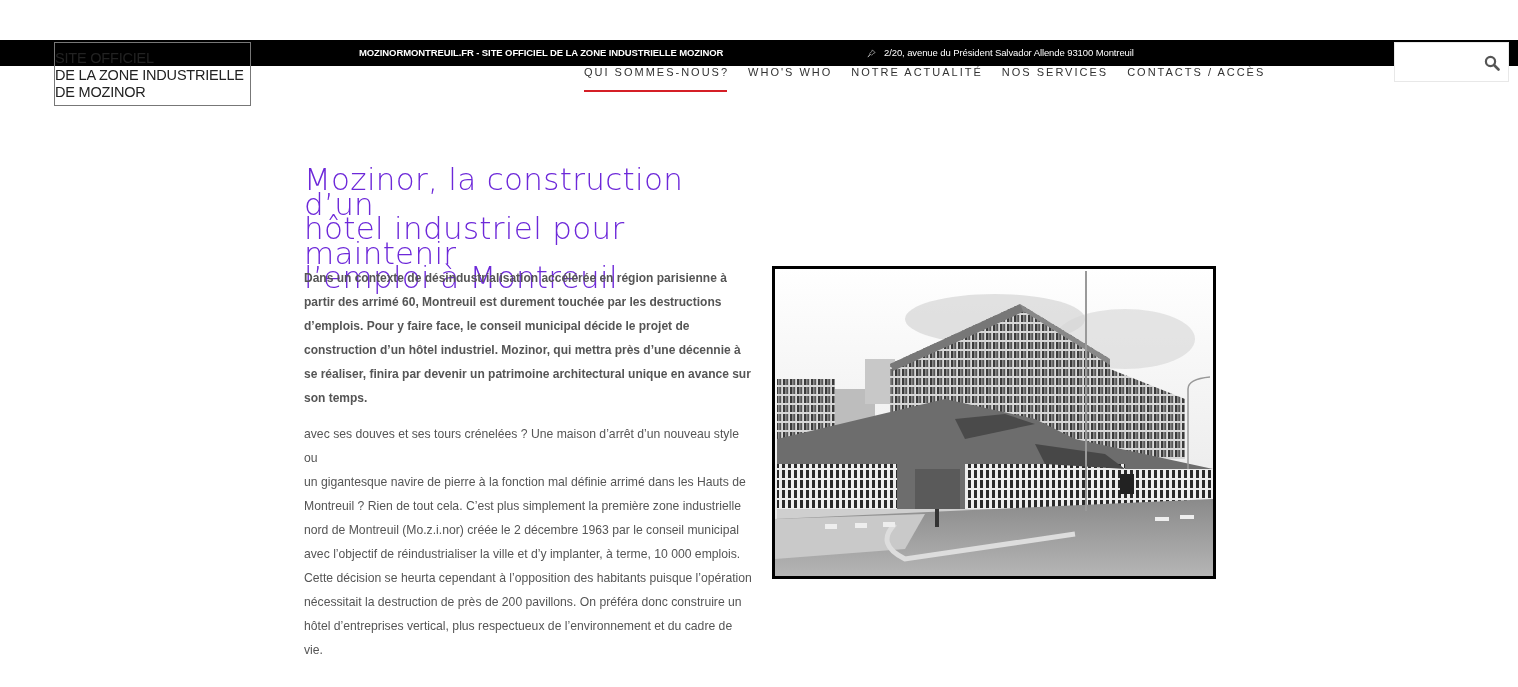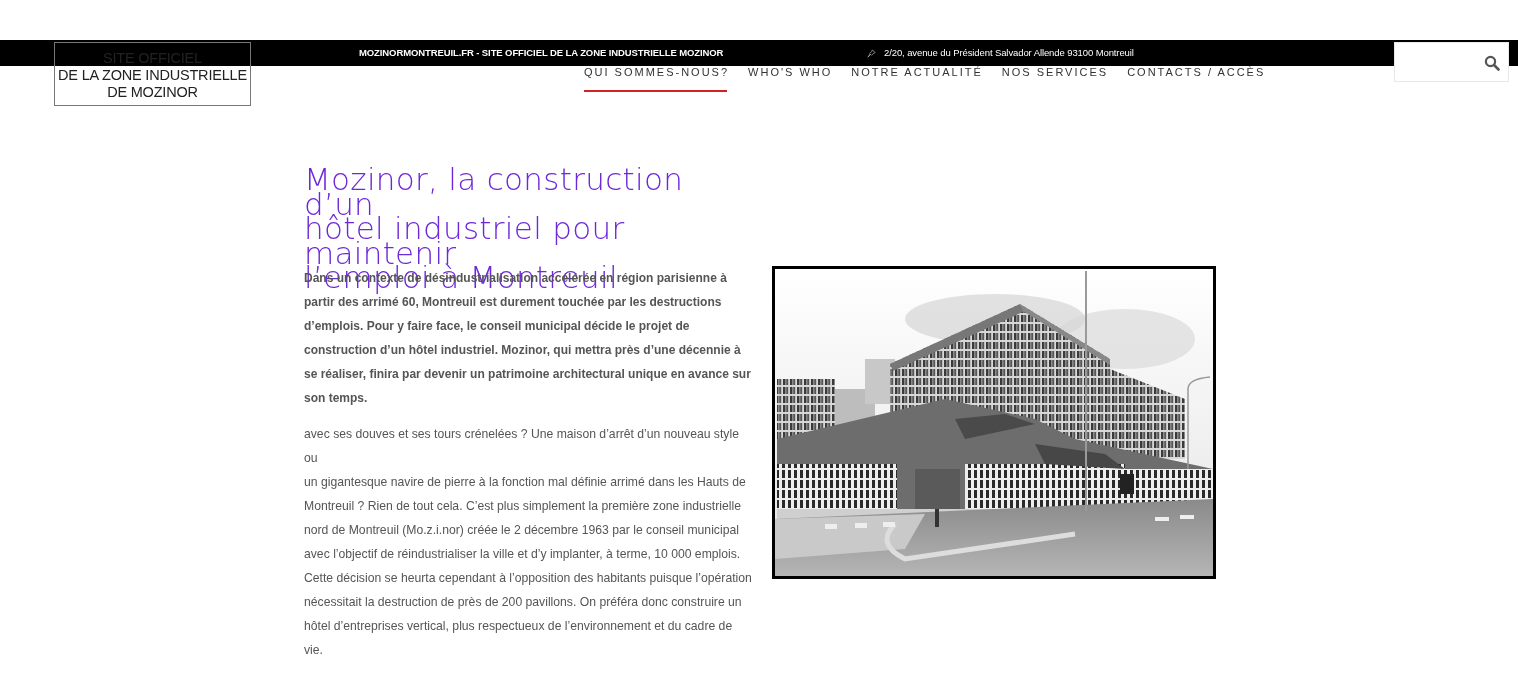--- a/index.html
+++ b/index.html
@@ -6,21 +6,21 @@
     html, body { width: 1518px; height: 687px; overflow: hidden; background: #ffffff; }
     body { font-family: "Liberation Sans", "DejaVu Sans", sans-serif; color: #444; position: relative; }
 
     
     .topbar { position: absolute; left: 0; top: 0; width: 1518px; height: 26px; background: #000; color: #fff; font-size: 9.5px; font-weight: bold; letter-spacing: -0.1px; margin-top: 40px; }
     .topbar .site-line { position: absolute; left: 359px; top: 7px; white-space: nowrap; }
     .topbar .addr { position: absolute; left: 867px; top: 7px; white-space: nowrap; font-weight: normal; display: flex; align-items: flex-end; gap: 8px; }
     .topbar .addr svg { width: 9px; height: 9px; }
 
     
-    .logo { position: absolute; left: 54px; top: 42px; width: 197px; height: 64px; border: 1px solid #777; text-align: center; color: #222; font-size: 14.5px; line-height: 17px; padding-top: 7px; letter-spacing: -0.2px; }
+    .logo { position: absolute; left: 54px; top: 42px; width: 197px; height: 64px; border: 1px solid #777; color: #222; font-size: 14.5px; line-height: 17px; padding-top: 7px; letter-spacing: -0.2px; }
     .logo span { display: block; }
 
     
     .nav { position: absolute; left: 584px; top: 66px; display: flex; gap: 0; justify-content: flex-end; }
     .nav .item { font-size: 11px; letter-spacing: 2px; color: #333; margin-right: 19px; position: relative; white-space: nowrap; cursor: pointer; }
     .nav .item.active::after { content: ""; position: absolute; left: 0; right: 2px; top: 24px; height: 2px; background: #d51f26; }
 
     
     .search { position: absolute; left: 1394px; top: 42px; width: 115px; height: 40px; border: 1px solid #e8e8e8; background: #fff; }
     .search input { border: 0; outline: 0; width: 85px; height: 38px; padding-left: 8px; font-size: 13px; background: transparent; }

